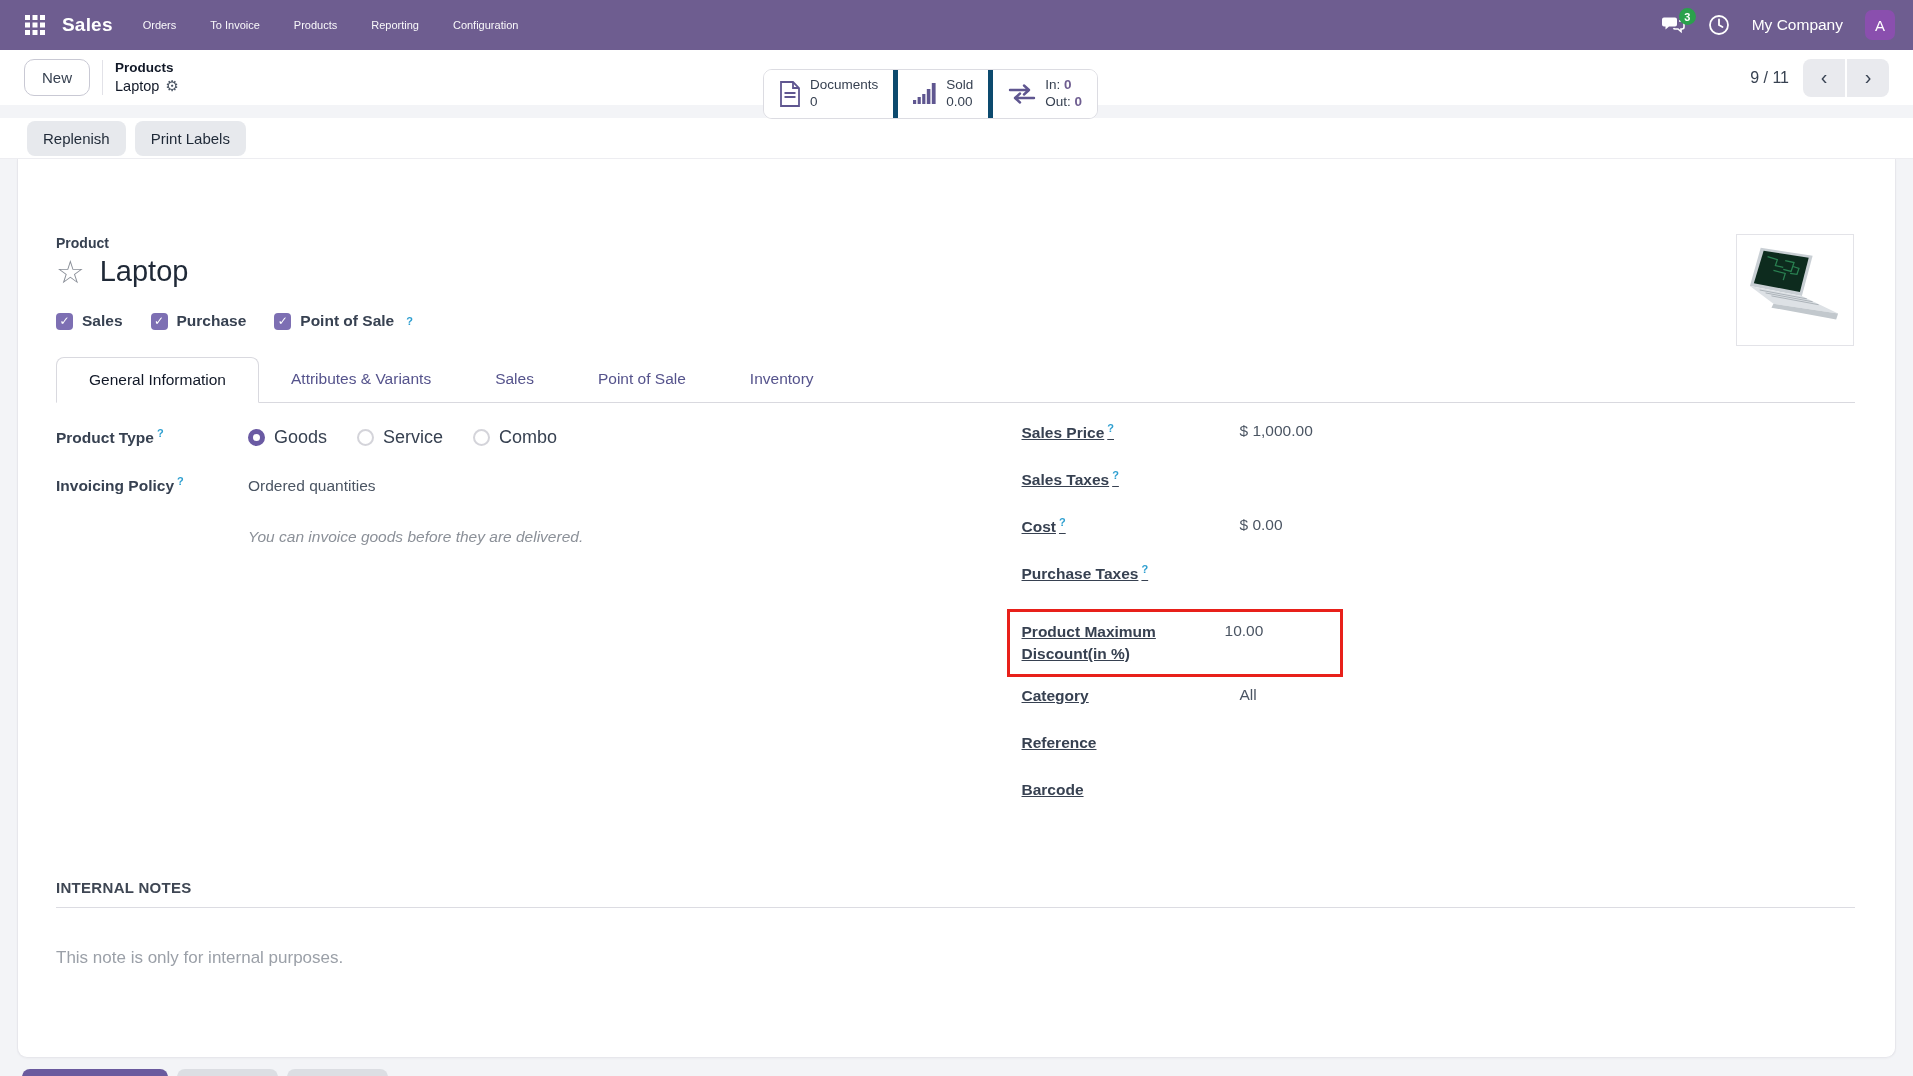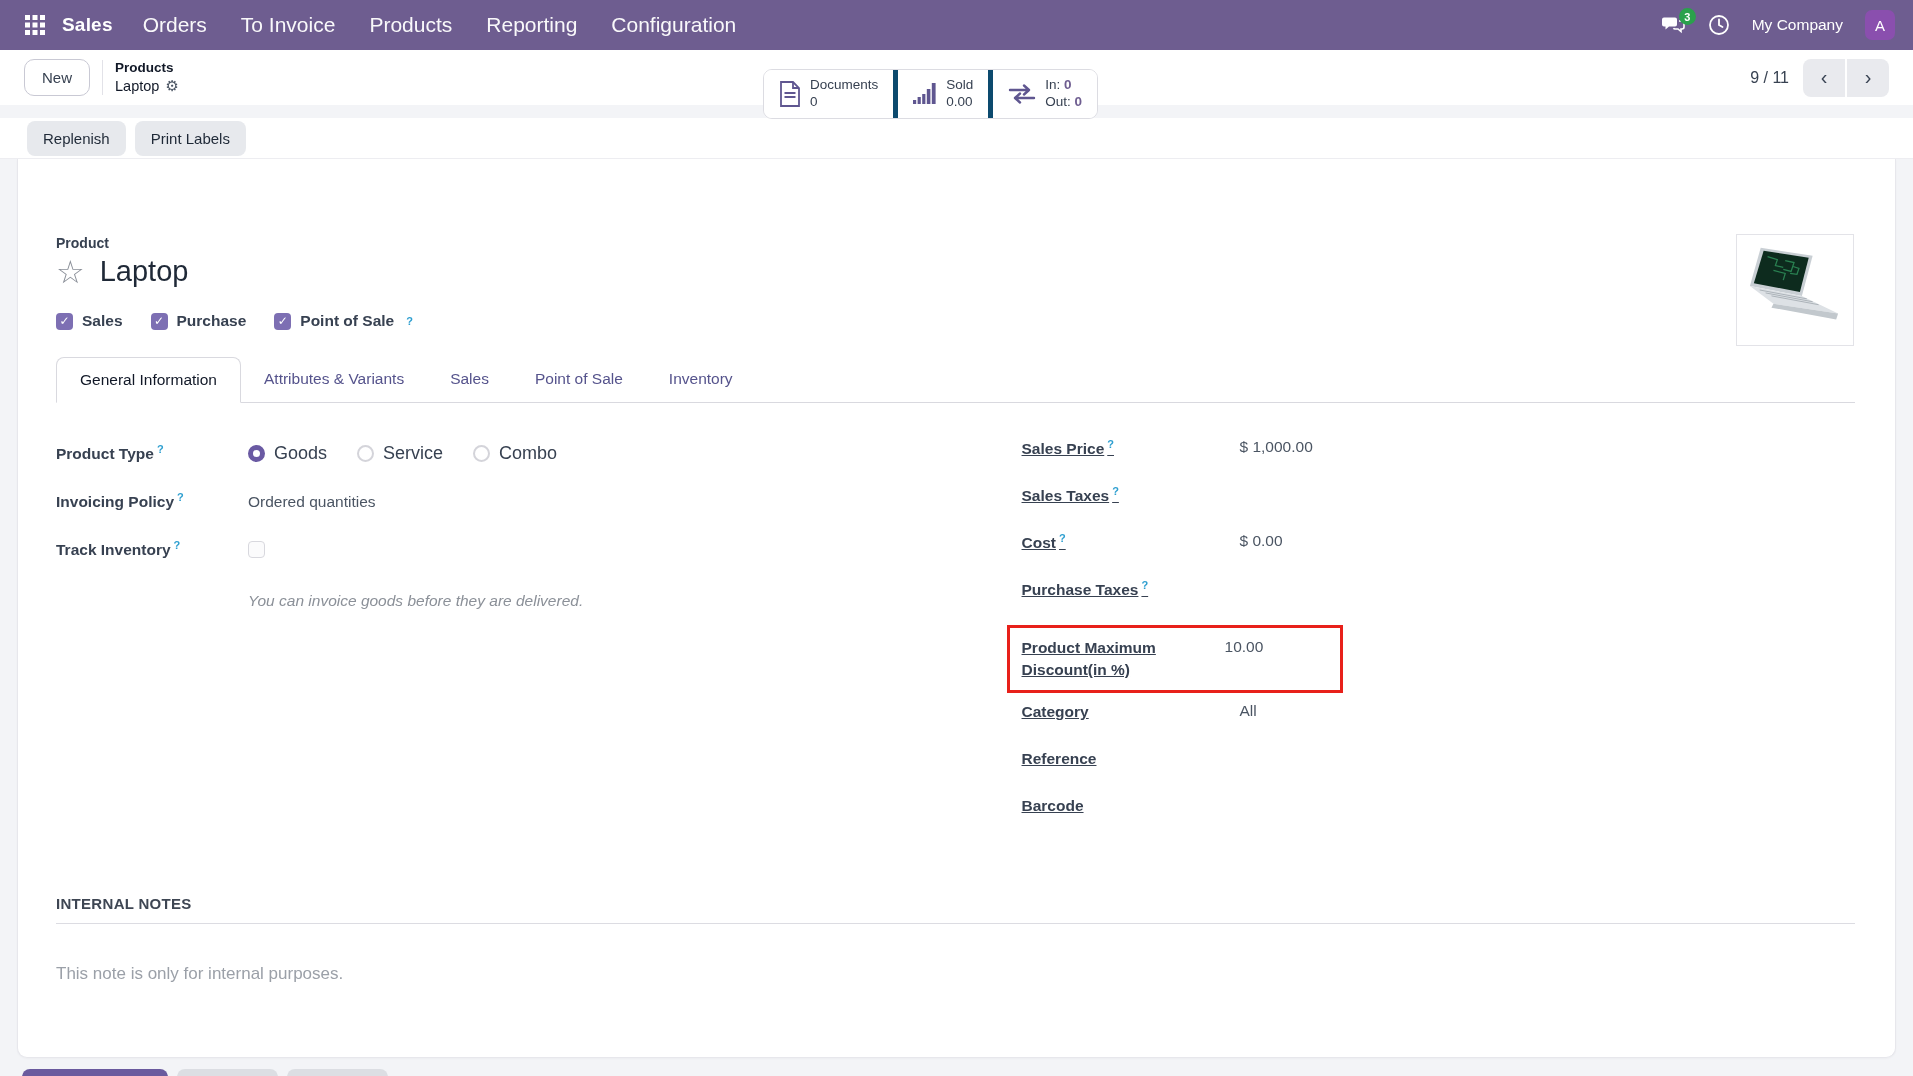--- a/index.html
+++ b/index.html
@@ -8,21 +8,21 @@
     font-family: "Liberation Sans", "DejaVu Sans", sans-serif;
     background:#f3f4f7; color:#374151; font-size:15px;
   }
   
   .navbar {
     height:50px; background:#6e5d90; display:flex; align-items:center;
     padding:0 18px; color:#fff;
   }
   .apps-btn { display:flex; align-items:center; justify-content:center; width:34px; height:34px; cursor:pointer; margin-right:10px; }
   .brand { font-size:19px; font-weight:700; margin-right:30px; letter-spacing:.2px; }
-  .nav-menu { display:flex; gap:34px; font-size:21px; }
+  .nav-menu { display:flex; gap:34px; font-size:11px; }
   .nav-item { opacity:.96; cursor:pointer; }
   .nav-right { margin-left:auto; display:flex; align-items:center; gap:22px; }
   .icon-wrap { position:relative; display:flex; align-items:center; cursor:pointer; }
   .badge {
     position:absolute; top:-7px; right:-10px; background:#2aa14c; color:#fff;
     border-radius:50%; width:17px; height:17px; font-size:11px; display:flex;
     align-items:center; justify-content:center; font-weight:700;
   }
   .company-name { font-size:15.5px; }
   .avatar {
@@ -84,28 +84,28 @@
   .checkbox {
     width:17px; height:17px; border-radius:4px; background:#7d6fb3; color:#fff;
     display:flex; align-items:center; justify-content:center; font-size:12px; font-weight:700;
   }
   .checkbox.unchecked { background:#fbfbfc; border:1px solid #d8d8de; color:transparent; }
   .cb-label { font-size:15.5px; font-weight:600; color:#374151; }
   .help { color:#2e9fd0; font-size:11px; vertical-align:super; margin-left:3px; font-weight:600; cursor:pointer; }
   
   .tabs { display:flex; margin-top:26px; border-bottom:1px solid #d9d9df; padding-left:0; }
   .tab {
-    padding:13px 23px; font-size:15.5px; color:#55538c; cursor:pointer; position:relative; top:1px;
+    padding:13px 32px; font-size:15.5px; color:#55538c; cursor:pointer; position:relative; top:1px;
   }
   .tab.active {
     background:#fff; color:#111827; border:1px solid #d9d9df; border-bottom:1px solid #fff;
     border-radius:8px 8px 0 0;
   }
   
-  .form-grid { display:grid; grid-template-columns: 47% 53%; margin-top:30px; min-height:452px; }
+  .form-grid { display:grid; grid-template-columns: 47% 53%; margin-top:14px; min-height:452px; }
   .fcol { padding-top:4px; }
   .frow { display:flex; align-items:center; min-height:33px; margin-bottom:15px; }
   .flabel { width:192px; flex:0 0 192px; font-size:15.5px; font-weight:600; color:#374151; }
   .fvalue { font-size:15.5px; color:#4b5563; }
   .radio-group { display:flex; align-items:center; gap:30px; }
   .radio-item { display:flex; align-items:center; gap:9px; cursor:pointer; }
   .radio { width:17px; height:17px; border-radius:50%; border:2px solid #d4d4da; background:#fff; }
   .radio.selected { border:5px solid #6a5aa3; }
   .radio-label { font-size:18px; color:#374151; }
   .helper-note { font-style:italic; color:#8b9098; font-size:15.5px; margin:26px 0 0 192px; }
@@ -311,26 +311,20 @@
             <span class="radio-label">Combo</span>
           </div>
         </div>
       </div>
       <div class="frow">
         <div class="flabel">
           <span>Invoicing Policy</span><span class="help">?</span>
         </div>
         <div class="fvalue">Ordered quantities</div>
       </div>
-      <div class="frow">
-        <div class="flabel">
-          <span>Track Inventory</span><span class="help">?</span>
-        </div>
-        <span class="checkbox unchecked"></span>
-      </div>
       <div class="helper-note">You can invoice goods before they are delivered.</div>
     </div>
 
     <div class="rcol">
       <div class="rrow">
         <div class="rlabel"><span>Sales Price</span><span class="help">?</span></div>
         <div class="rvalue">$ 1,000.00</div>
       </div>
       <div class="rrow">
         <div class="rlabel"><span>Sales Taxes</span><span class="help">?</span></div>

